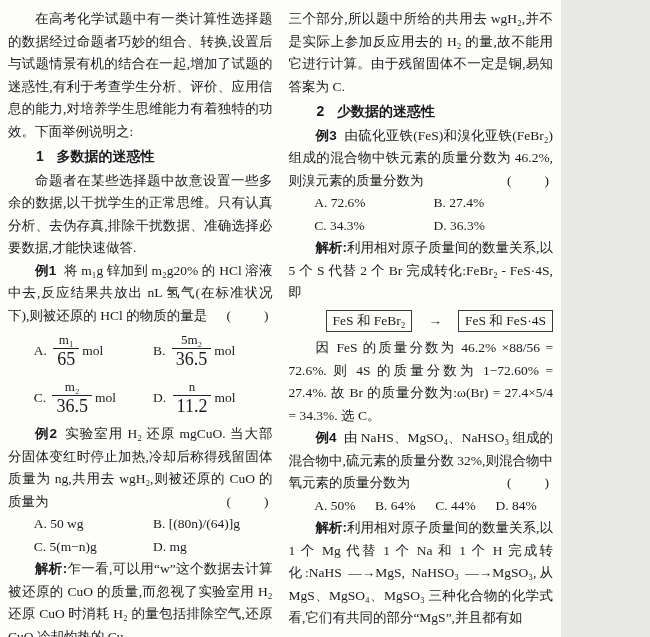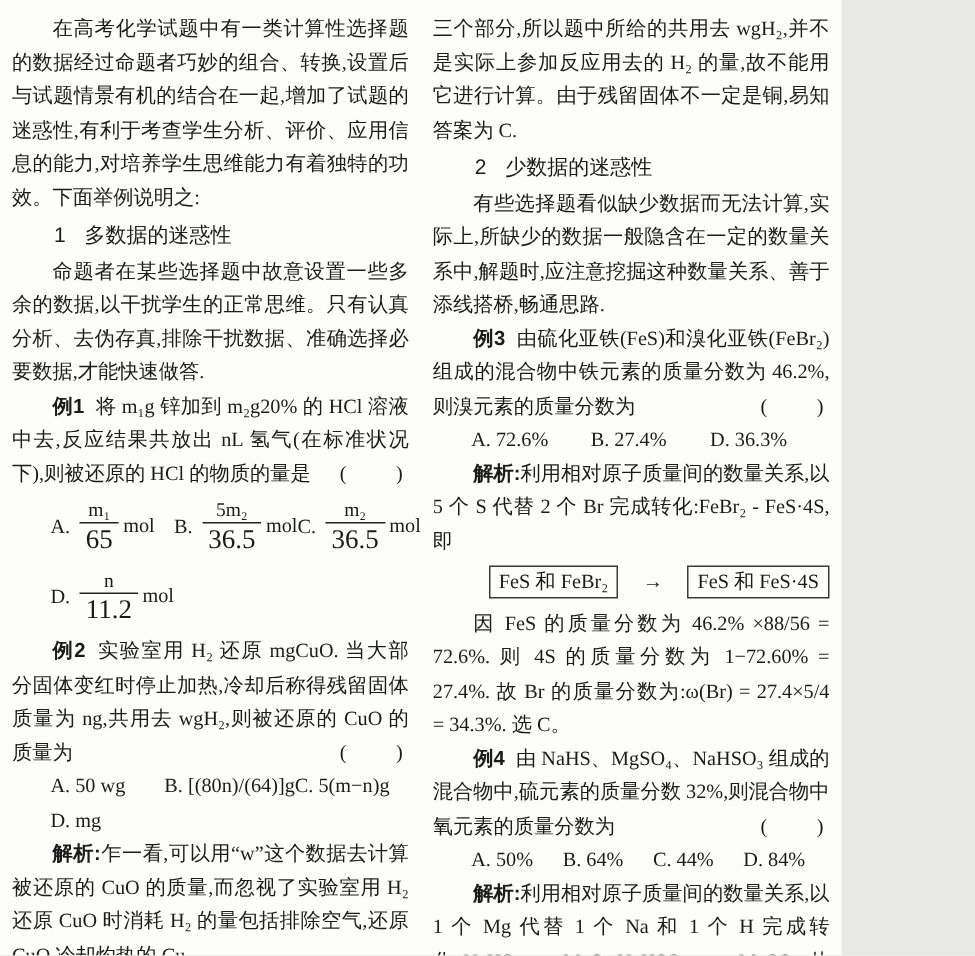--- a/index.html
+++ b/index.html
@@ -11,25 +11,25 @@
     display:flex;column-gap:16px;overflow:hidden;
   }
   .col{flex:1 1 0;min-width:0;text-align:justify;}
   p{margin:0;}
   .indent{text-indent:2em;}
   .q{position:relative;}
   .bracket{position:absolute;right:2px;bottom:0;letter-spacing:2px;}
   .lead{font-weight:700;font-family:"Liberation Sans","DejaVu Sans",sans-serif;margin-right:.55em;}
   .lead-tight{font-weight:700;font-family:"Liberation Sans","DejaVu Sans",sans-serif;}
   h3{
-    margin:2px 0;font-size:14px;line-height:22.5px;font-weight:400;
+    margin:2px 0;font-size:14px;line-height:22.5px;font-weight:700;
     font-family:"Liberation Sans","DejaVu Sans",sans-serif;text-indent:2em;
   }
   h3 .h-num{margin-right:.9em;}
-  .opt-grid{display:grid;grid-template-columns:1fr 1fr 1fr;padding-left:1.9em;}
+  .opt-grid{display:grid;grid-template-columns:1fr 1fr;padding-left:1.9em;}
   .opt-grid.fractions{margin:6px 0;row-gap:10px;}
   .opt{white-space:nowrap;}
   .opt-label{margin-right:.25em;}
   .frac{display:inline-block;vertical-align:middle;text-align:center;margin:0 3px;line-height:1.1;}
   .frac .num{display:block;border-bottom:1px solid #222;padding:0 4px 1px 4px;font-size:13px;}
   .frac .den{display:block;padding:1px 4px 0 4px;font-size:18px;}
   .opt-row{display:flex;justify-content:space-between;padding:0 1.2em 0 1.9em;}
   .formula-row{display:flex;justify-content:flex-end;align-items:center;gap:16px;margin:5px 0;}
   .fbox{border:1px solid #3a3a3a;padding:0 6px;line-height:20px;white-space:nowrap;}
   .farrow{letter-spacing:0;}
@@ -84,29 +84,29 @@
     </p>
   </div>
 
   <div class="col">
     <p>三个部分,所以题中所给的共用去 wgH₂,并不是实际上参加反应用去的 H₂ 的量,故不能用它进行计算。由于残留固体不一定是铜,易知答案为 C.</p>
 
     <h3>
       <span class="h-num">2</span><span>少数据的迷惑性</span>
     </h3>
 
-    <p class="indent">有些选择题看似缺少数据而无法计算,实际上,所缺少的数据一般隐含在一定的数量关系中,解题时,应注意挖掘这种数量关系、善于添线搭桥,畅通思路.</p>
 
     <p class="indent q">
       <b class="lead">例3</b><span>由硫化亚铁(FeS)和溴化亚铁(FeBr₂)组成的混合物中铁元素的质量分数为 46.2%,则溴元素的质量分数为</span><span class="bracket">(　　)</span>
     </p>
 
     <div class="opt-grid">
       <span class="opt"><span class="opt-label">A.</span><span>72.6%</span></span>
       <span class="opt"><span class="opt-label">B.</span><span>27.4%</span></span>
+      <span class="opt"><span class="opt-label">C.</span><span>34.3%</span></span>
       <span class="opt"><span class="opt-label">D.</span><span>36.3%</span></span>
     </div>
 
     <p class="indent">
       <b class="lead-tight">解析:</b><span>利用相对原子质量间的数量关系,以 5 个 S 代替 2 个 Br 完成转化:FeBr₂ - FeS·4S,即</span>
     </p>
 
     <div class="formula-row">
       <span class="fbox">FeS 和 FeBr₂</span>
       <span class="farrow">→</span>

